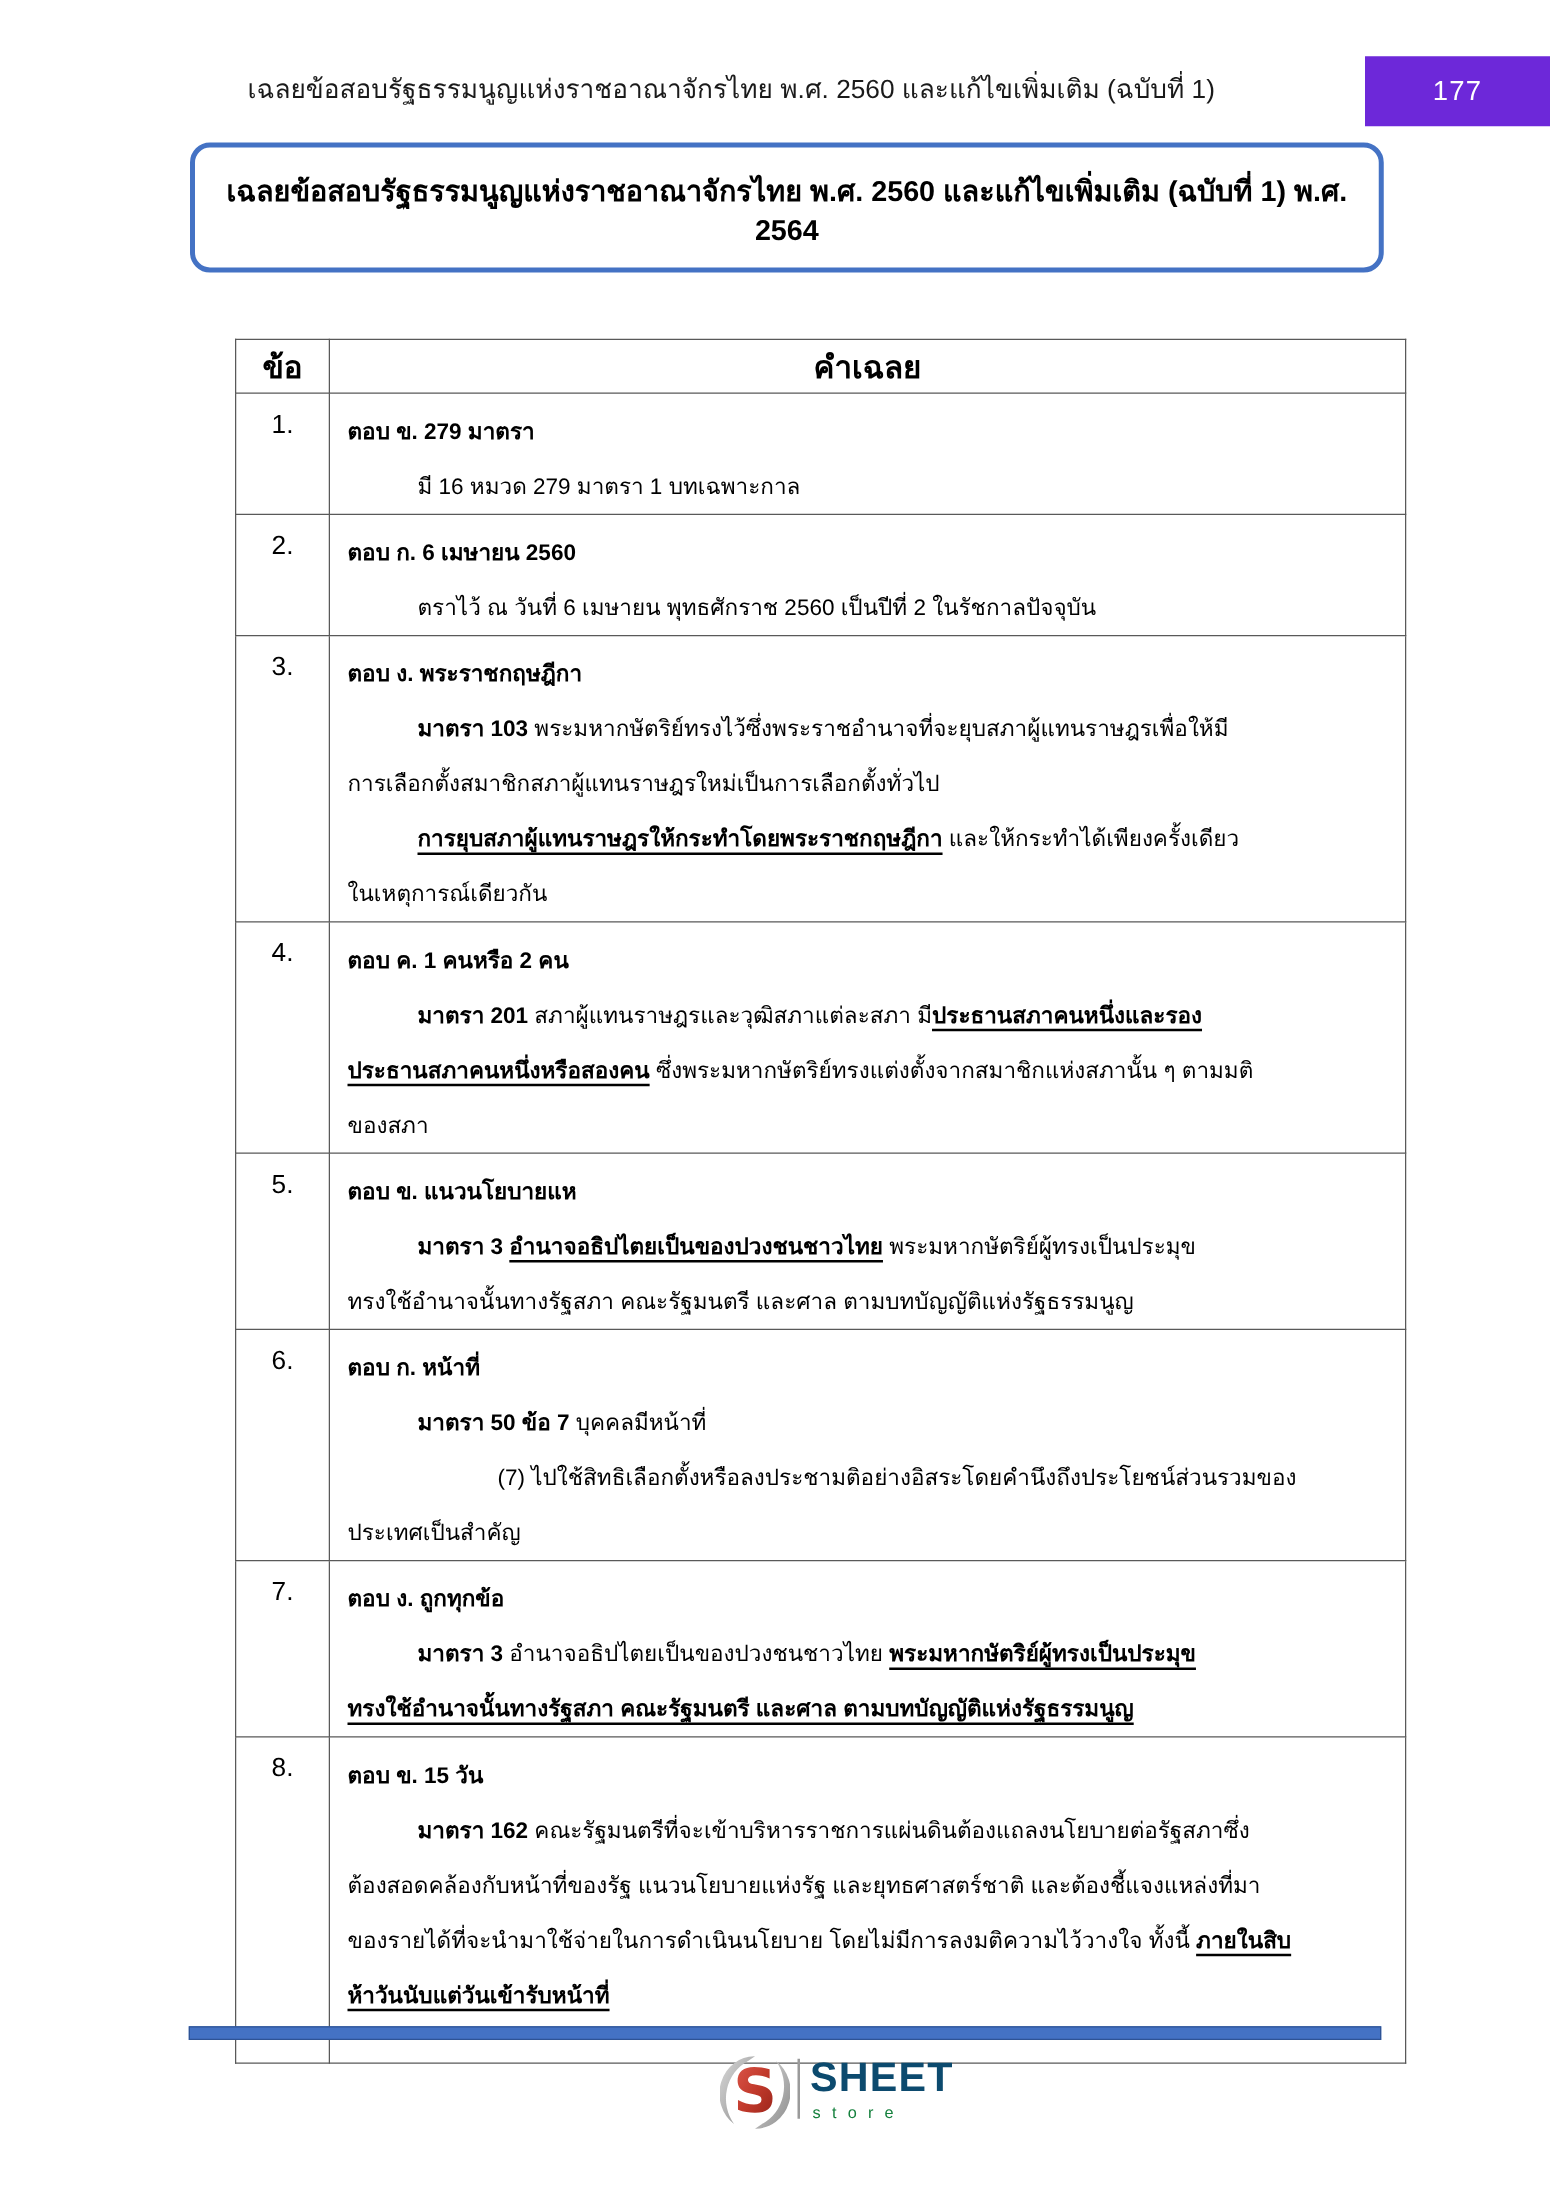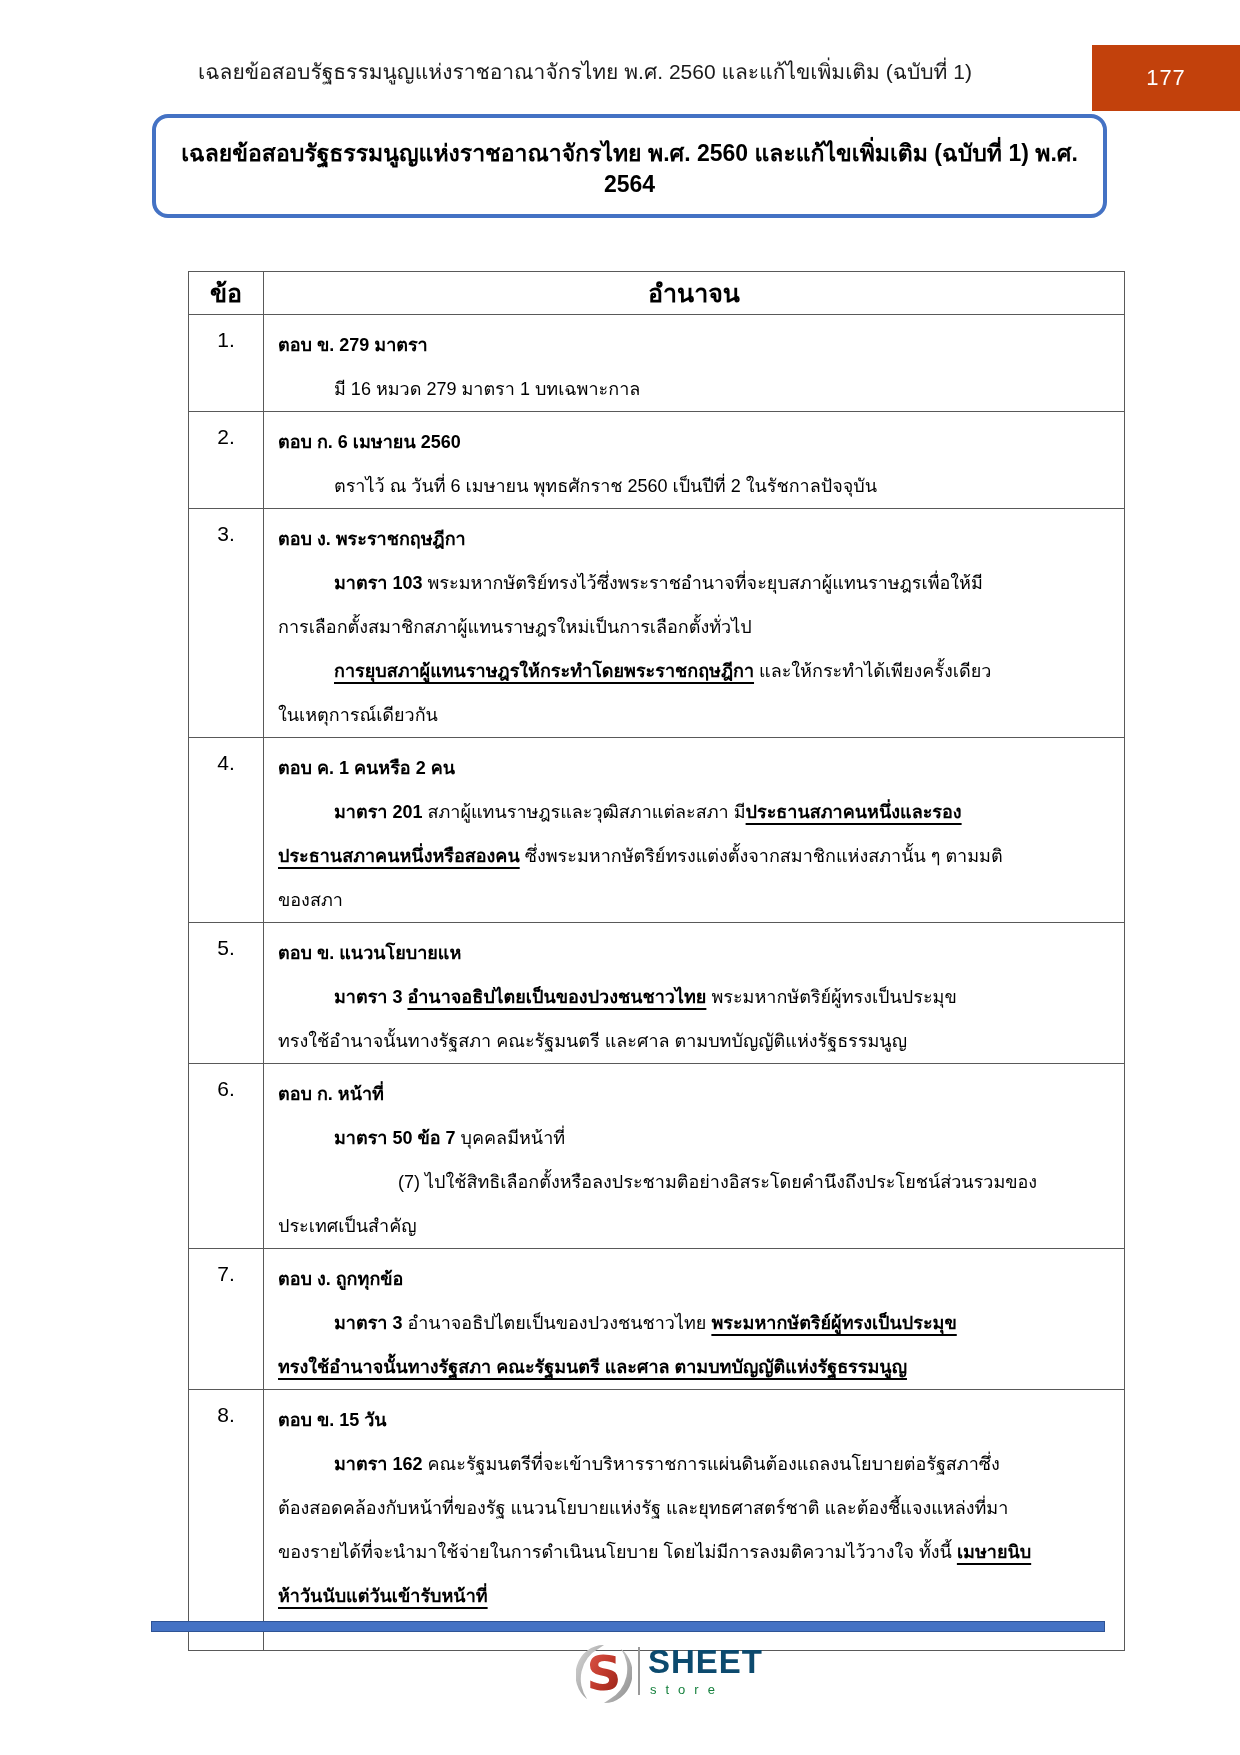--- a/index.html
+++ b/index.html
@@ -2,21 +2,21 @@
 <html><head>
 <meta charset="utf-8">
 <style>
   html,body{margin:0;padding:0;background:#ffffff;}
   body{font-family:"Liberation Sans","DejaVu Sans",sans-serif;color:#000;}
   .page{position:relative;width:1240px;height:1755px;background:#fff;overflow:hidden;}
 
   
   .doc-header{position:absolute;top:52px;left:0;width:1170px;text-align:center;
     font-size:21px;line-height:40px;color:#1a1a1a;}
-  .page-num-box{position:absolute;top:45px;right:0;width:148px;height:66px;background:#c2410c;
+  .page-num-box{position:absolute;top:45px;right:0;width:148px;height:56px;background:#6d28d9;
     display:flex;align-items:center;justify-content:center;}
   .page-num-box span{color:#fff;font-size:22px;letter-spacing:1px;}
 
   
   .title-box{position:absolute;top:114px;left:152px;width:947px;height:96px;
     border:4.5px solid #4472C4;border-radius:16px;background:#fff;
     display:flex;align-items:center;justify-content:center;}
   .title-box .txt{font-weight:bold;font-size:23px;text-align:center;padding:0 16px;color:#000;}
 
   
@@ -63,21 +63,21 @@
   </div>
 
   <table class="answers">
     <colgroup>
         <col class="c1">
         <col>
       </colgroup>
     <thead>
       <tr>
         <th>ข้อ</th>
-        <th>อำนาจน</th>
+        <th>คำเฉลย</th>
       </tr>
     </thead>
     <tbody>
         <tr>
           <td class="num">1.</td>
           <td class="ans">
             <div class="line "><span class="b">ตอบ  ข. 279 มาตรา</span></div>
             <div class="line p"><span class="">มี 16 หมวด 279 มาตรา 1 บทเฉพาะกาล</span></div>
           </td>
         </tr>
@@ -131,21 +131,21 @@
             <div class="line p"><span class="b">มาตรา 3</span><span class="">  อำนาจอธิปไตยเป็นของปวงชนชาวไทย </span><span class="b u">พระมหากษัตริย์ผู้ทรงเป็นประมุข</span></div>
             <div class="line "><span class="b u">ทรงใช้อำนาจนั้นทางรัฐสภา คณะรัฐมนตรี และศาล ตามบทบัญญัติแห่งรัฐธรรมนูญ</span></div>
           </td>
         </tr>
         <tr>
           <td class="num">8.</td>
           <td class="ans extra">
             <div class="line "><span class="b">ตอบ ข. 15 วัน</span></div>
             <div class="line p"><span class="b">มาตรา 162</span><span class=""> คณะรัฐมนตรีที่จะเข้าบริหารราชการแผ่นดินต้องแถลงนโยบายต่อรัฐสภาซึ่ง</span></div>
             <div class="line "><span class="">ต้องสอดคล้องกับหน้าที่ของรัฐ แนวนโยบายแห่งรัฐ และยุทธศาสตร์ชาติ และต้องชี้แจงแหล่งที่มา</span></div>
-            <div class="line "><span class="">ของรายได้ที่จะนำมาใช้จ่ายในการดำเนินนโยบาย โดยไม่มีการลงมติความไว้วางใจ ทั้งนี้ </span><span class="b u">เมษายนิบ</span></div>
+            <div class="line "><span class="">ของรายได้ที่จะนำมาใช้จ่ายในการดำเนินนโยบาย โดยไม่มีการลงมติความไว้วางใจ ทั้งนี้ </span><span class="b u">ภายในสิบ</span></div>
             <div class="line "><span class="b u">ห้าวันนับแต่วันเข้ารับหน้าที่</span></div>
           </td>
         </tr>
       </tbody>
   </table>
 
   <div class="footer-bar"></div>
 
   <div class="logo">
     <svg class="mark" viewBox="0 0 60 66">

